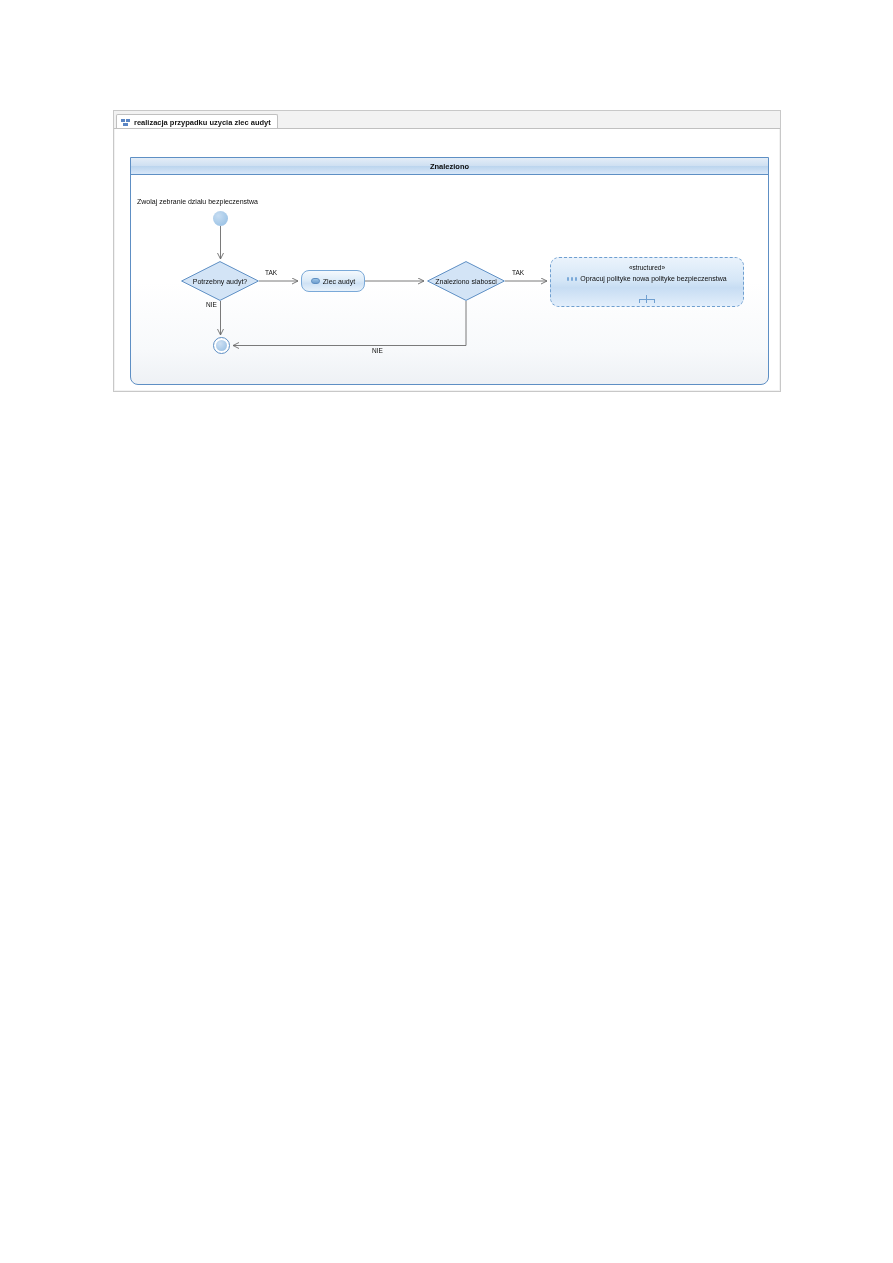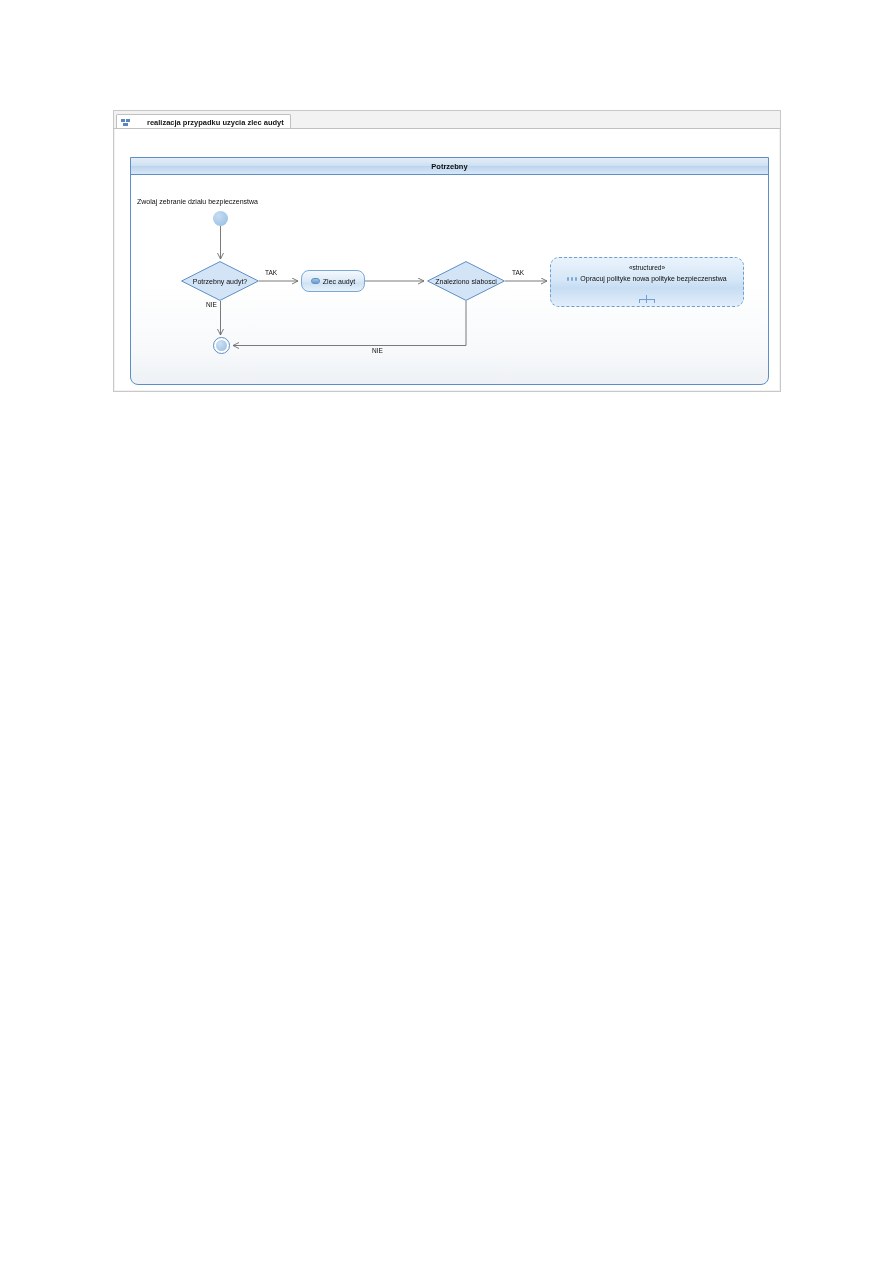--- a/index.html
+++ b/index.html
@@ -35,21 +35,21 @@
     height: 18px;
     width: 100%;
   }
   #diagram-tab {
     position: absolute;
     left: 2px;
     top: 3px;
     height: 15px;
     display: flex;
     align-items: center;
-    gap: 17px;
+    gap: 4px;
     padding: 0 6px 0 4px;
     background: #ffffff;
     border: 1px solid #c0c0c0;
     border-bottom: none;
     border-radius: 2px 2px 0 0;
     box-sizing: border-box;
     font-size: 7.5px;
     font-weight: bold;
     color: #141414;
     white-space: nowrap;
@@ -326,21 +326,21 @@
       <span>realizacja przypadku uzycia zlec audyt</span>
     </div>
     <div id="tab-strip-underline"></div>
   </div>
 
   <div id="diagram-canvas">
 
     <div id="partition">
 
       <div id="partition-header">
-        <span>Potrzebny</span>
+        <span>Znaleziono</span>
       </div>
 
       <div id="partition-body">
 
         <svg id="edges-layer" viewBox="0 0 639 211" width="639" height="211">
           <defs>
             <marker id="arrow" markerWidth="7" markerHeight="7" refX="6" refY="3" orient="auto" markerUnits="userSpaceOnUse">
               <path d="M0,0 L6,3 L0,6" fill="none" stroke="#6b6b6b" stroke-width="0.9"></path>
             </marker>
           </defs>

